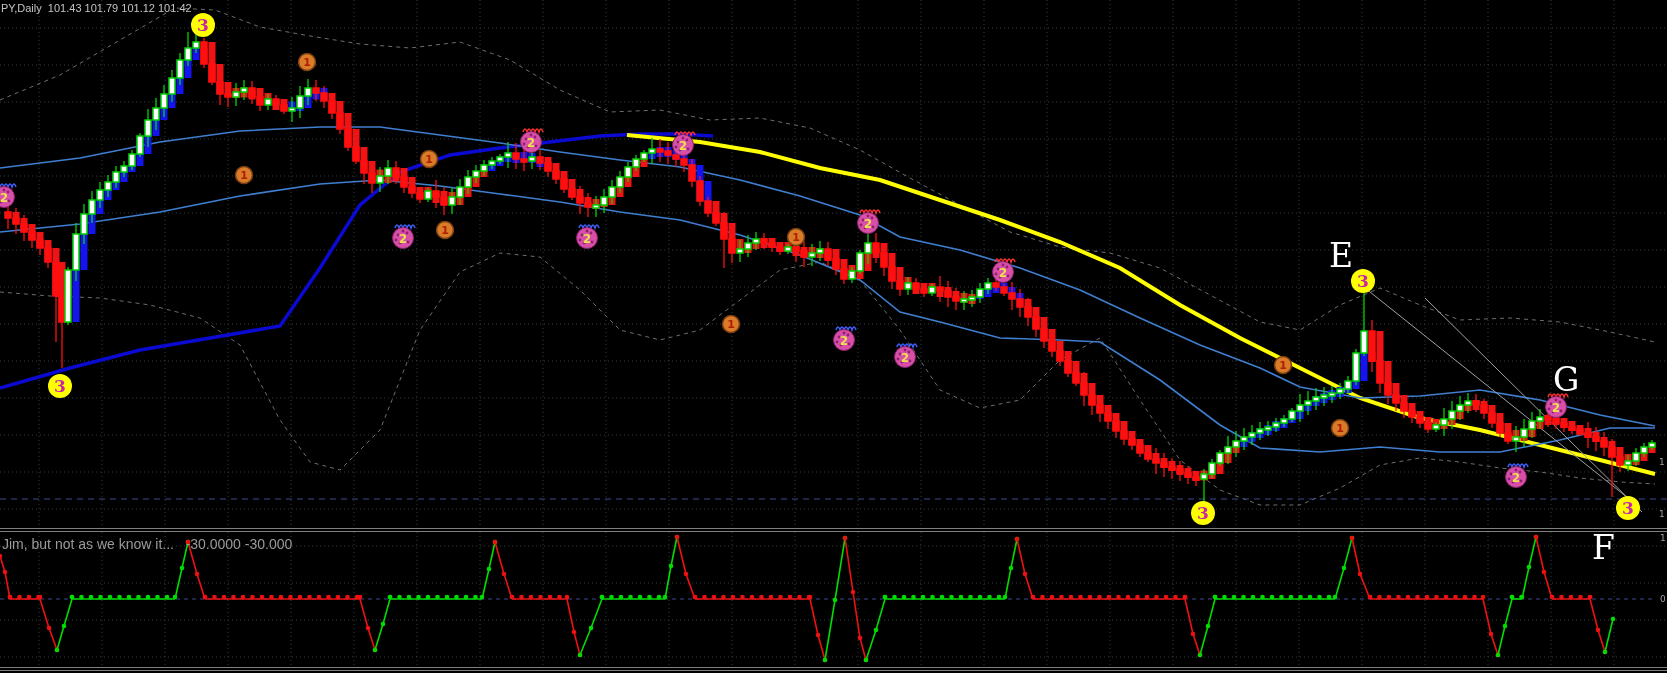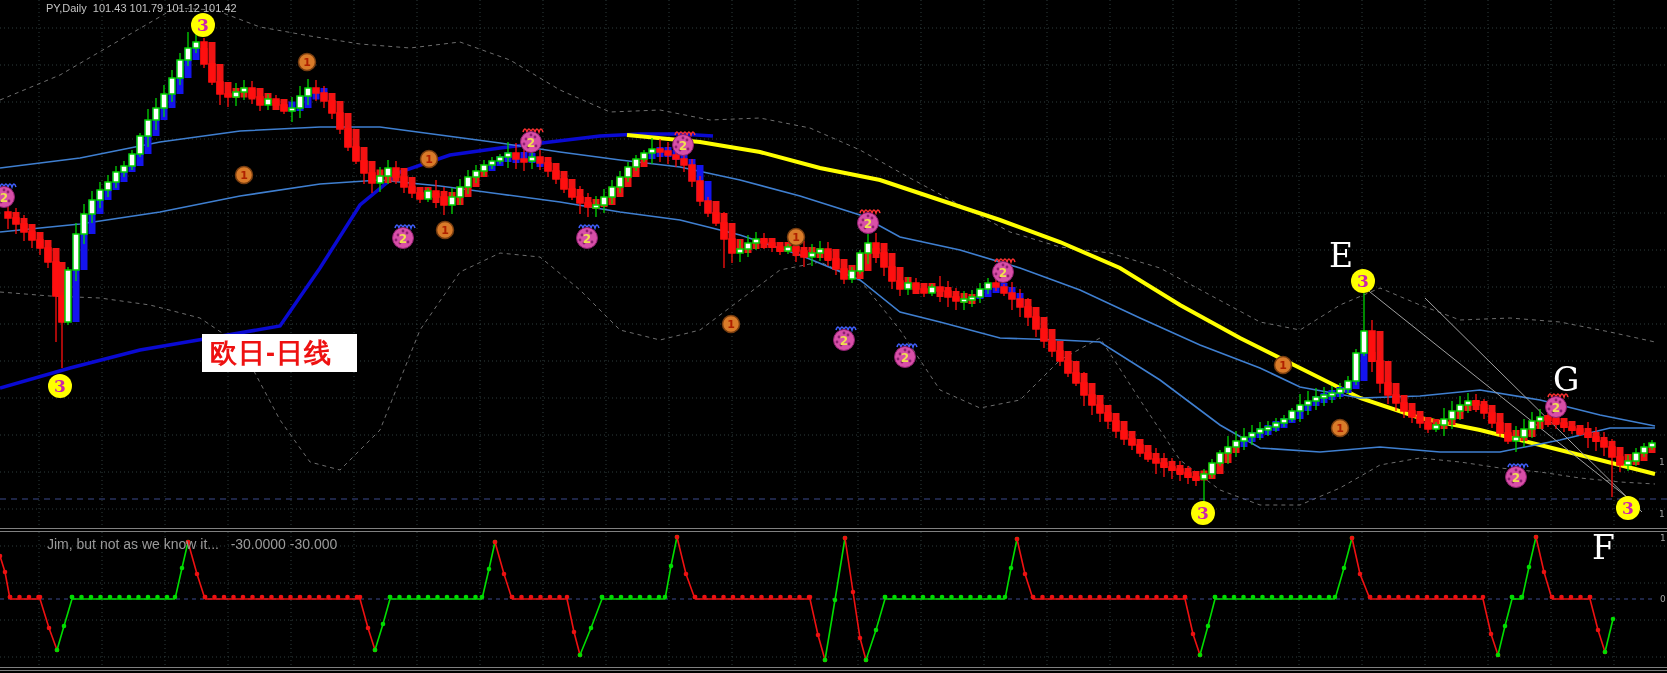--- a/index.html
+++ b/index.html
@@ -1,19 +1,19 @@
 <!DOCTYPE html>
 <html><head>
 <meta charset="utf-8">
 <style>
   html,body{margin:0;padding:0;background:#000;width:1667px;height:673px;overflow:hidden;
     font-family:"Liberation Sans",sans-serif;}
   #stage{position:relative;width:1667px;height:673px;background:#000;}
   svg{position:absolute;left:0;top:0;}
-  .ovl{position:absolute;white-space:pre;margin-left:45px;}
+  .ovl{position:absolute;white-space:pre;}
   #symbol-info{left:1px;top:2px;font-size:11px;color:#c4c4c4;}
   #chart-label{left:157px;top:334px;width:147px;height:38px;background:#ffffff;color:#ee1111;
     font-weight:bold;font-size:27px;line-height:39px;padding-left:8px;letter-spacing:1px;}
   #osc-label{left:2px;top:536px;font-size:14px;color:#9a9a9a;}
   .letter{position:absolute;color:#ffffff;font-family:"DejaVu Serif",serif;font-size:33px;}
 </style>
 </head>
 <body>
 
 <div id="stage">
@@ -1135,20 +1135,19 @@
         <polyline stroke="#00dd00" stroke-width="1.6" points="1605,652 1613,619" fill="none"></polyline>
         <circle cx="1605" cy="652" r="2.3" fill="#00dd00"></circle>
         <circle cx="1613" cy="619" r="2.3" fill="#00dd00"></circle>
       </g>
       <text x="1659" y="465" font-size="9" fill="#9f9f9f" font-family="&quot;DejaVu Sans&quot;,sans-serif">1</text>
       <text x="1659" y="517" font-size="9" fill="#9f9f9f" font-family="&quot;DejaVu Sans&quot;,sans-serif">1</text>
       <text x="1660" y="541" font-size="9" fill="#9f9f9f" font-family="&quot;DejaVu Sans&quot;,sans-serif">1</text>
       <text x="1660" y="602" font-size="9" fill="#9f9f9f" font-family="&quot;DejaVu Sans&quot;,sans-serif">0</text>
     </svg>
   <div class="ovl" id="symbol-info">PY,Daily  101.43 101.79 101.12 101.42</div>
-  <div class="ovl" id="chart-label">欧日-日线</div>
   <div class="ovl" id="osc-label">Jim, but not as we know it...   -30.0000 -30.000</div>
   <div id="letters">
       <div class="letter" style="left: 1329px; top: 236px;">E</div>
       <div class="letter" style="left: 1553px; top: 360px;">G</div>
       <div class="letter" style="left: 1592px; top: 528px;">F</div>
     </div>
 </div>
 
 </body></html>

